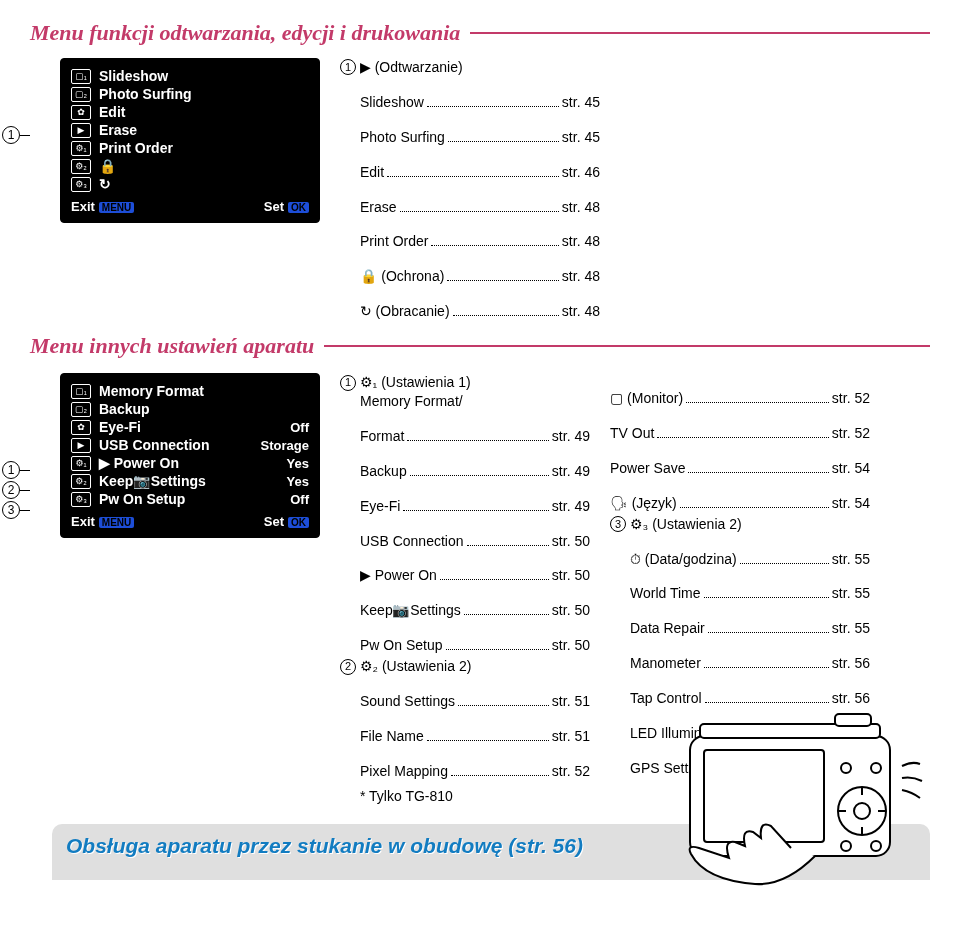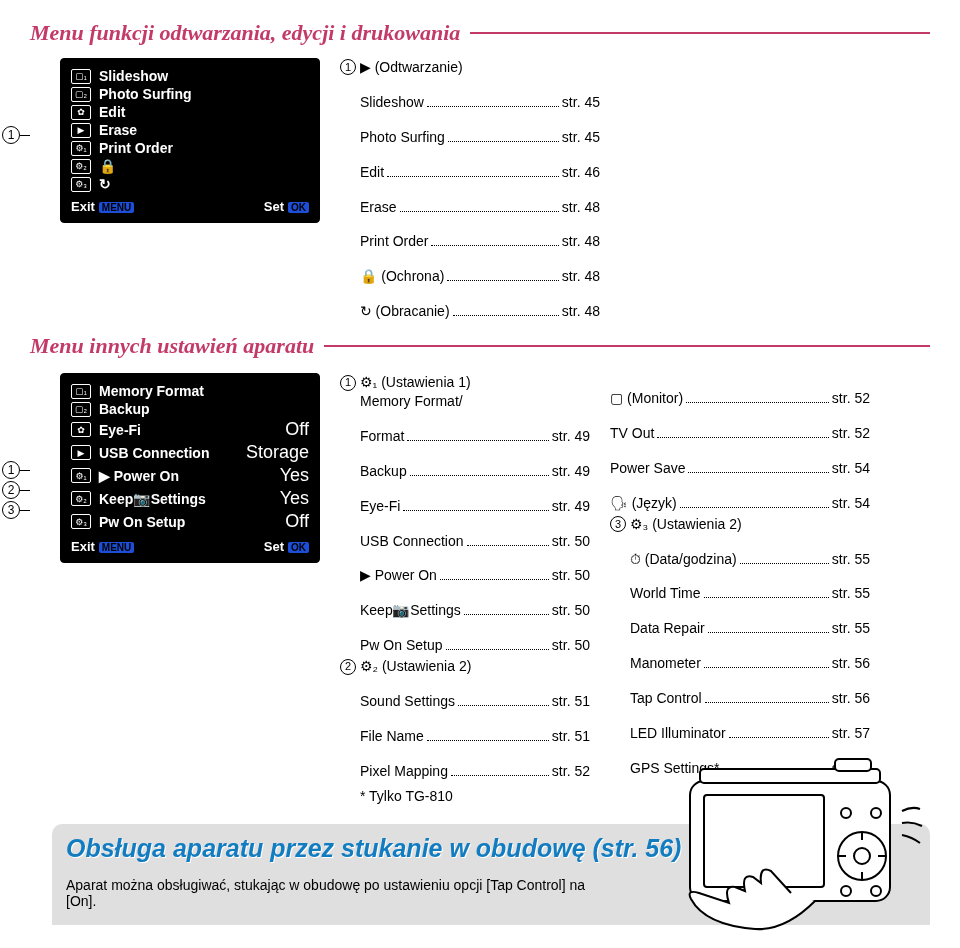--- a/index.html
+++ b/index.html
@@ -49,21 +49,21 @@
     height: 15px;
     display: inline-flex;
     align-items: center;
     justify-content: center;
     font-size: 9px;
     margin-right: 8px;
     font-weight: normal;
     border-radius: 2px;
   }
   .mockup .label { flex: 1; }
-  .mockup .value { font-weight: normal; font-size: 18px; }
+  .mockup .value { font-weight: bold; font-size: 13px; }
   .mockup .footer { display:flex; justify-content:space-between; margin-top:6px; font-size:13px;}
   .mockup .btn { display:inline-block; background:#1d4ed8; color:#000; border-radius:2px; padding:0 3px; font-size:10px; font-weight:bold; margin-left:4px;}
   .side-markers { position: relative; }
   .marker {
     position: absolute;
     left: -28px;
     width: 18px;
     height: 18px;
     border: 1.5px solid #000;
     border-radius: 50%;
@@ -108,23 +108,23 @@
     margin-left: 22px;
     background: #dfdfdf;
     border-radius: 10px 10px 0 0;
     padding: 10px 14px 16px 14px;
   }
   .shaded-title {
     color: #127cc1;
     font-family: Arial, sans-serif;
     font-style: italic;
     font-weight: 900;
-    font-size: 25px;
+    font-size: 21px;
     text-shadow: 1px 1px 0 #fff;
-    margin-bottom: 14px;
+    margin-bottom: 6px;
   }
   .shaded-body { font-size: 14px; }
   .camera-box {
     position: absolute;
     right: 0px;
     bottom: -6px;
     width: 260px;
     height: 190px;
   }
   .footer-page {
@@ -428,21 +428,20 @@
             <span class="dots"></span>
             <span class="pg">str. 58</span>
           </div>
         </div>
     </div>
   </div>
 
   <div style="position:relative;">
     <div class="shaded-box">
       <div class="shaded-title">Obsługa aparatu przez stukanie w obudowę (str. 56)</div>
-      <div class="shaded-body" style="width:520px">Aparat można obsługiwać, stukając w obudowę po ustawieniu opcji [Tap Control] na [On].</div>
       <div class="camera-box">
         <svg viewBox="0 0 260 190" width="260" height="190">
           <g fill="#fff" stroke="#000" stroke-width="2">
 
             <rect x="20" y="40" width="200" height="120" rx="14"></rect>
 
             <rect x="30" y="28" width="180" height="14" rx="4"></rect>
 
             <rect x="165" y="18" width="36" height="12" rx="4"></rect>
 

